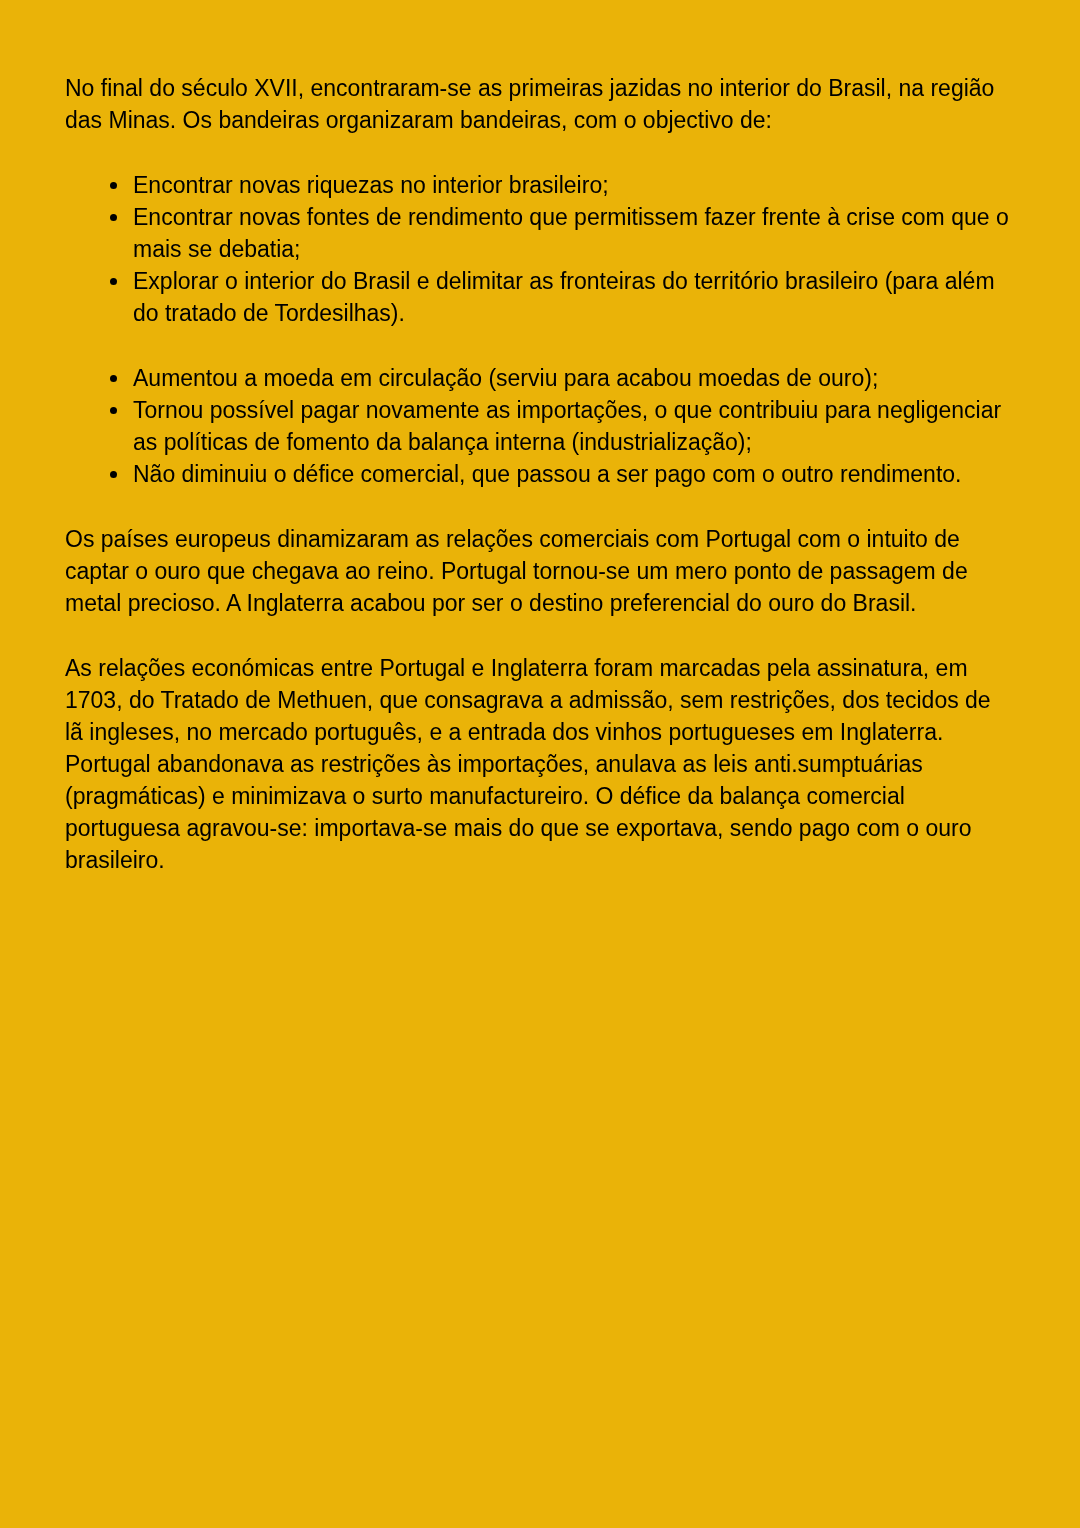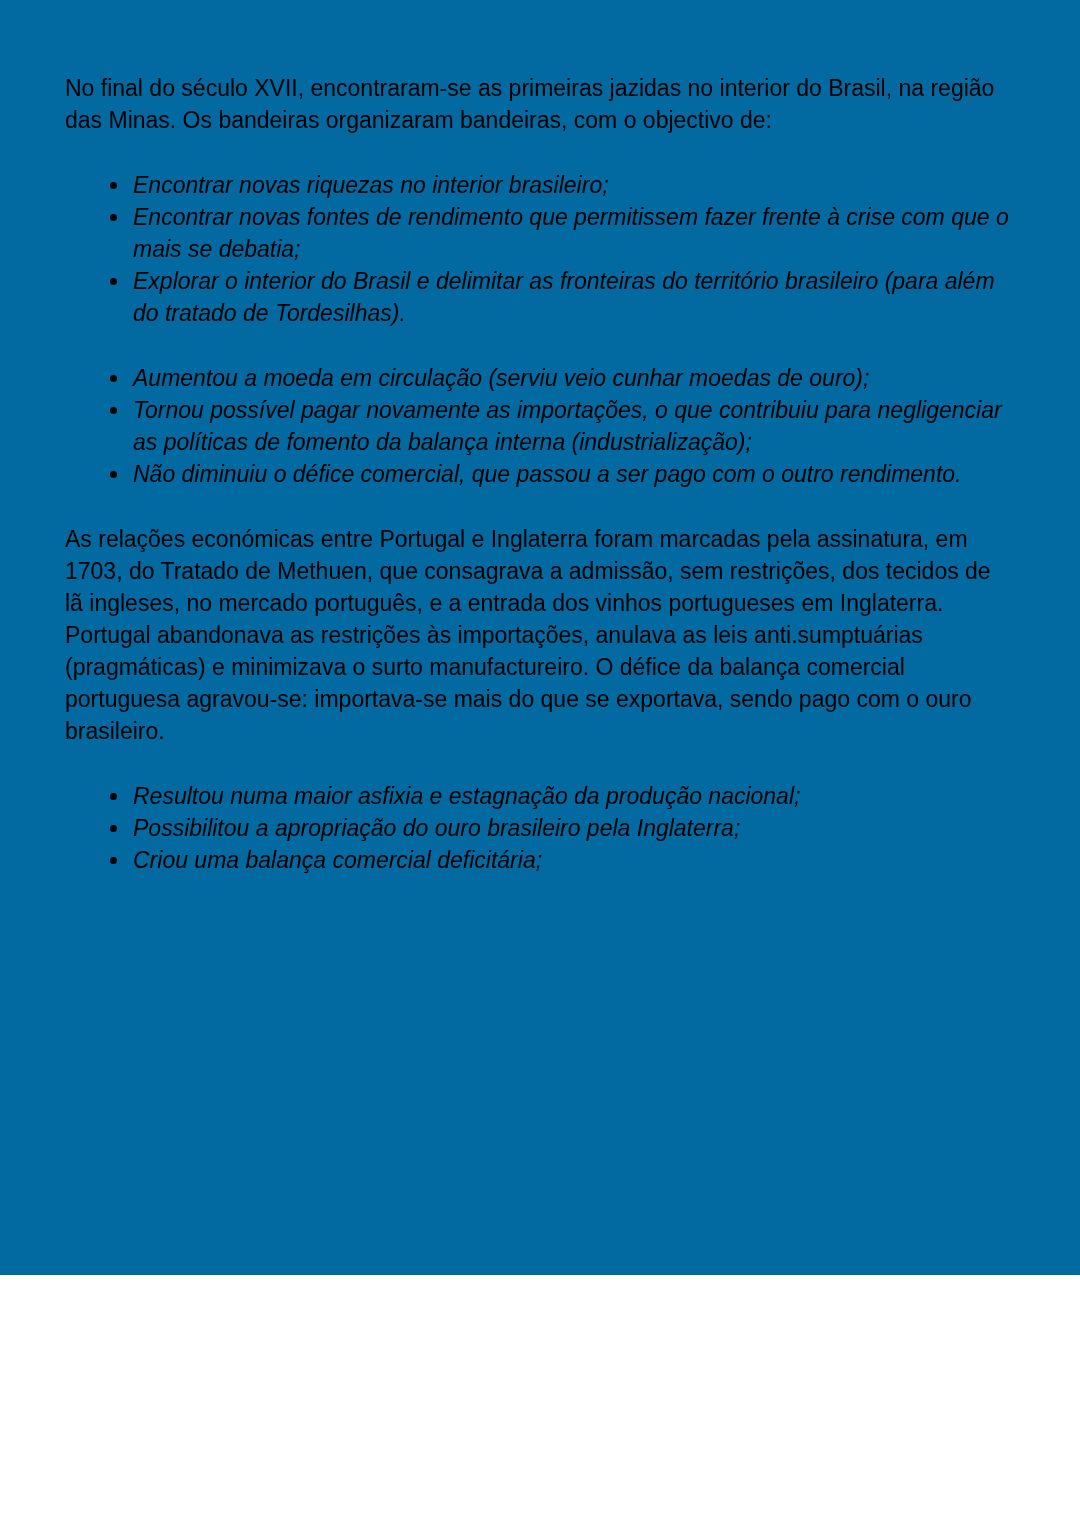--- a/index.html
+++ b/index.html
@@ -5,38 +5,37 @@
   * { margin: 0; padding: 0; box-sizing: border-box; }
   html, body {
     background: #ffffff;
   }
   body {
     font-family: "Liberation Sans", "DejaVu Sans", sans-serif;
     color: #000000;
   }
   .page {
     width: 1080px;
-    height: 1275px;
-    background: #0369a1;
+    height: 1528px;
+    background: #eab308;
     padding: 72px 68px 0 65px;
     overflow: hidden;
   }
   .doc {
     font-size: 23px;
     line-height: 32px;
     max-width: 948px;
   }
   .doc p {
     margin: 0 0 33px 0;
   }
   .doc ul {
     margin: 8px 0 33px 0;
     padding-left: 66px;
     list-style: disc outside;
-    font-style: italic;
   }
   .doc li {
     padding-left: 2px;
   }
 </style>
 </head>
 <body>
 
 <div class="page">
   <div class="doc">
@@ -44,29 +43,25 @@
     <p>No final do século XVII, encontraram-se as primeiras jazidas no interior do Brasil, na região das Minas. Os bandeiras organizaram bandeiras, com o objectivo de:</p>
 
     <ul>
       <li>Encontrar novas riquezas no interior brasileiro;</li>
       <li>Encontrar novas fontes de rendimento que permitissem fazer frente à crise com que o mais se debatia;</li>
       <li>Explorar o interior do Brasil e delimitar as fronteiras do território brasileiro (para além do tratado de Tordesilhas).</li>
     </ul>
 
 
     <ul>
-      <li>Aumentou a moeda em circulação (serviu veio cunhar moedas de ouro);</li>
+      <li>Aumentou a moeda em circulação (serviu para acabou moedas de ouro);</li>
       <li>Tornou possível pagar novamente as importações, o que contribuiu para negligenciar as políticas de fomento da balança interna (industrialização);</li>
       <li>Não diminuiu o défice comercial, que passou a ser pago com o outro rendimento.</li>
     </ul>
 
+    <p>Os países europeus dinamizaram as relações comerciais com Portugal com o intuito de captar o ouro que chegava ao reino. Portugal tornou-se um mero ponto de passagem de metal precioso. A Inglaterra acabou por ser o destino preferencial do ouro do Brasil.</p>
 
     <p>As relações económicas entre Portugal e Inglaterra foram marcadas pela assinatura, em 1703, do Tratado de Methuen, que consagrava a admissão, sem restrições, dos tecidos de lã ingleses, no mercado português, e a entrada dos vinhos portugueses em Inglaterra. Portugal abandonava as restrições às importações, anulava as leis anti.sumptuárias (pragmáticas) e minimizava o surto manufactureiro. O défice da balança comercial portuguesa agravou-se: importava-se mais do que se exportava, sendo pago com o ouro brasileiro.</p>
 
 
-    <ul>
-      <li>Resultou numa maior asfixia e estagnação da produção nacional;</li>
-      <li>Possibilitou a apropriação do ouro brasileiro pela Inglaterra;</li>
-      <li>Criou uma balança comercial deficitária;</li>
-    </ul>
 
   </div>
 </div>
 
 </body></html>

